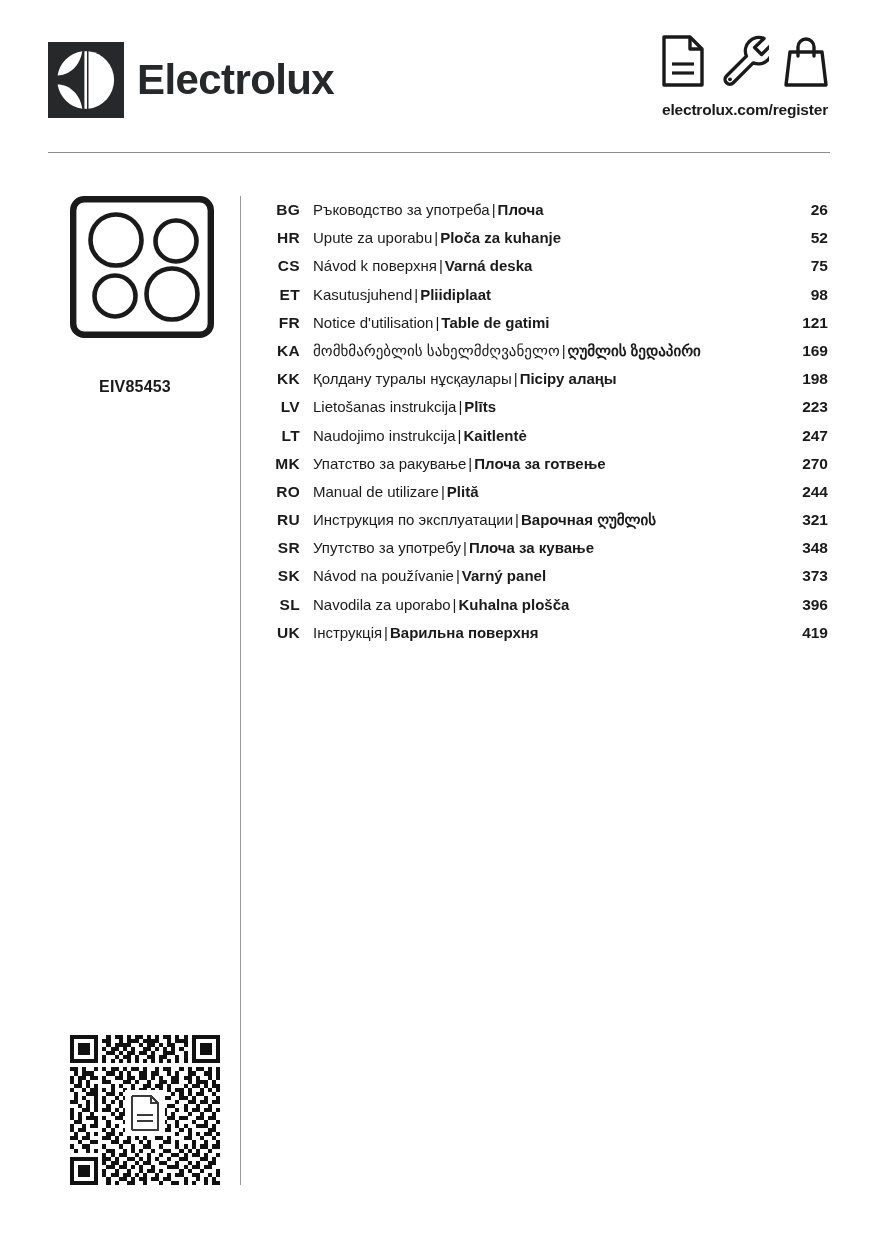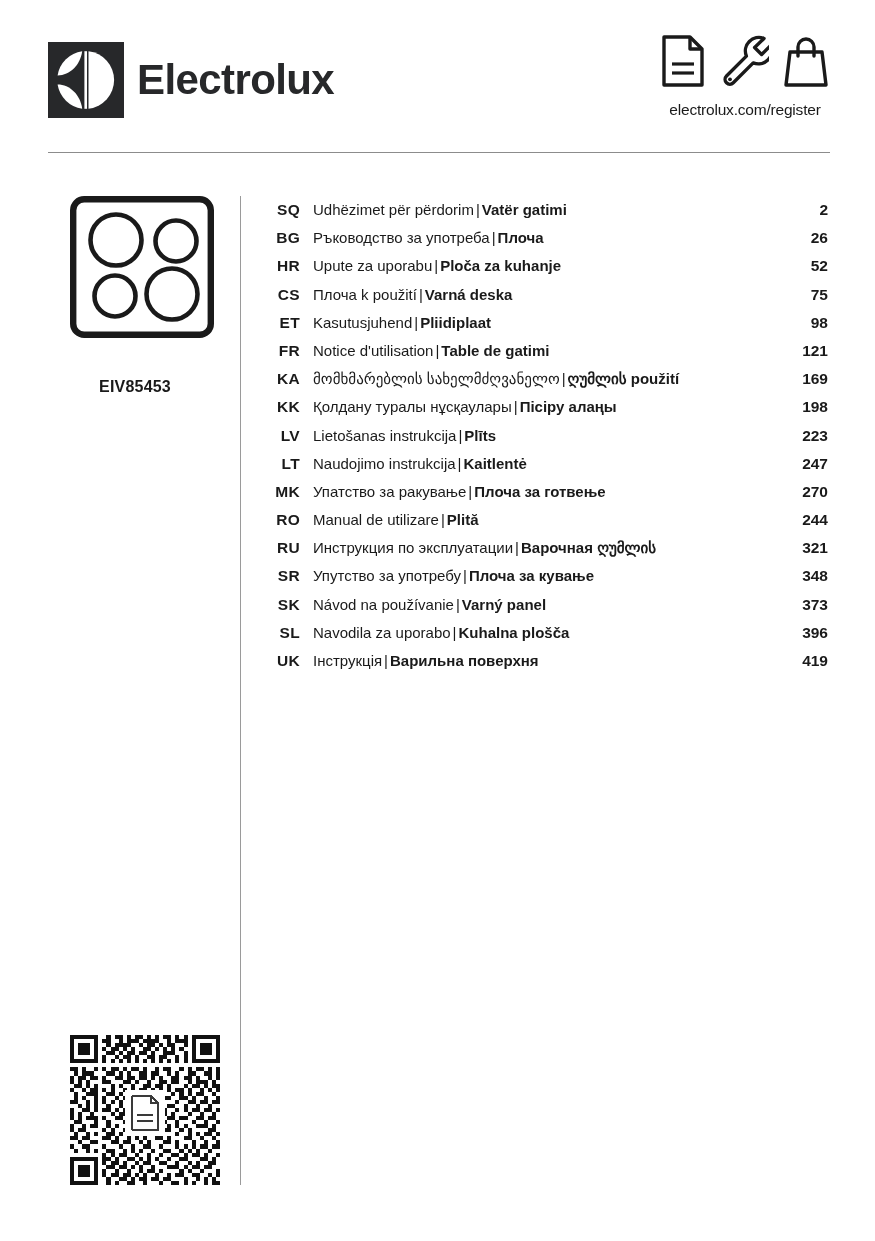--- a/index.html
+++ b/index.html
@@ -52,21 +52,21 @@
   #register-icons {
     display: flex;
     align-items: flex-end;
     justify-content: center;
     gap: 13px;
     height: 54px;
   }
   #register-url {
     margin-top: 9px;
     font-size: 15.5px;
-    font-weight: normal;
+    font-weight: bold;
     color: #1a1a1a;
     letter-spacing: -0.2px;
     white-space: nowrap;
   }
 
   #header-rule {
     position: absolute;
     left: 46px; top: 152px;
     width: 782px; height: 1px;
     background: #8c8c8c;
@@ -633,59 +633,54 @@
       <line x1="16.6" y1="19.7" x2="20.5" y2="19.7" stroke="#3a3a3a" stroke-width="0.5"></line>
       <line x1="16.6" y1="21.1" x2="20.5" y2="21.1" stroke="#3a3a3a" stroke-width="0.5"></line>
     </g>
   </svg>
 </div>
 
 <div id="column-divider"></div>
 
 <div id="language-list">
 
-  <div class="lang-row">
-    <span class="lang-code">SQ</span>
-    <span class="lang-text"><span class="lang-title">Udhëzimet për përdorim</span><span class="lang-sep">|</span><span class="lang-product">Vatër gatimi</span></span>
-    <span class="lang-page">2</span>
-  </div>
 
   <div class="lang-row">
     <span class="lang-code">BG</span>
     <span class="lang-text"><span class="lang-title">Ръководство за употреба</span><span class="lang-sep">|</span><span class="lang-product">Плоча</span></span>
     <span class="lang-page">26</span>
   </div>
 
   <div class="lang-row">
     <span class="lang-code">HR</span>
     <span class="lang-text"><span class="lang-title">Upute za uporabu</span><span class="lang-sep">|</span><span class="lang-product">Ploča za kuhanje</span></span>
     <span class="lang-page">52</span>
   </div>
 
   <div class="lang-row">
     <span class="lang-code">CS</span>
-    <span class="lang-text"><span class="lang-title">Плоча k použití</span><span class="lang-sep">|</span><span class="lang-product">Varná deska</span></span>
+    <span class="lang-text"><span class="lang-title">Návod k поверхня</span><span class="lang-sep">|</span><span class="lang-product">Varná deska</span></span>
     <span class="lang-page">75</span>
   </div>
 
   <div class="lang-row">
     <span class="lang-code">ET</span>
     <span class="lang-text"><span class="lang-title">Kasutusjuhend</span><span class="lang-sep">|</span><span class="lang-product">Pliidiplaat</span></span>
     <span class="lang-page">98</span>
   </div>
 
   <div class="lang-row">
     <span class="lang-code">FR</span>
     <span class="lang-text"><span class="lang-title">Notice d'utilisation</span><span class="lang-sep">|</span><span class="lang-product">Table de gatimi</span></span>
     <span class="lang-page">121</span>
   </div>
 
   <div class="lang-row">
     <span class="lang-code">KA</span>
-    <span class="lang-text"><span class="lang-title">მომხმარებლის სახელმძღვანელო</span><span class="lang-sep">|</span><span class="lang-product">ღუმლის použití</span></span>
+    <span class="lang-text"><span class="lang-title">მომხმარებლის სახელმძღვანელო</span><span class="lang-sep">|</span><span class="lang-product">ღუმლის ზედაპირი</span></span>
     <span class="lang-page">169</span>
   </div>
 
 
   <div class="lang-row">
     <span class="lang-code">KK</span>
     <span class="lang-text"><span class="lang-title">Қолдану туралы нұсқаулары</span><span class="lang-sep">|</span><span class="lang-product">Пісіру алаңы</span></span>
     <span class="lang-page">198</span>
   </div>
 

